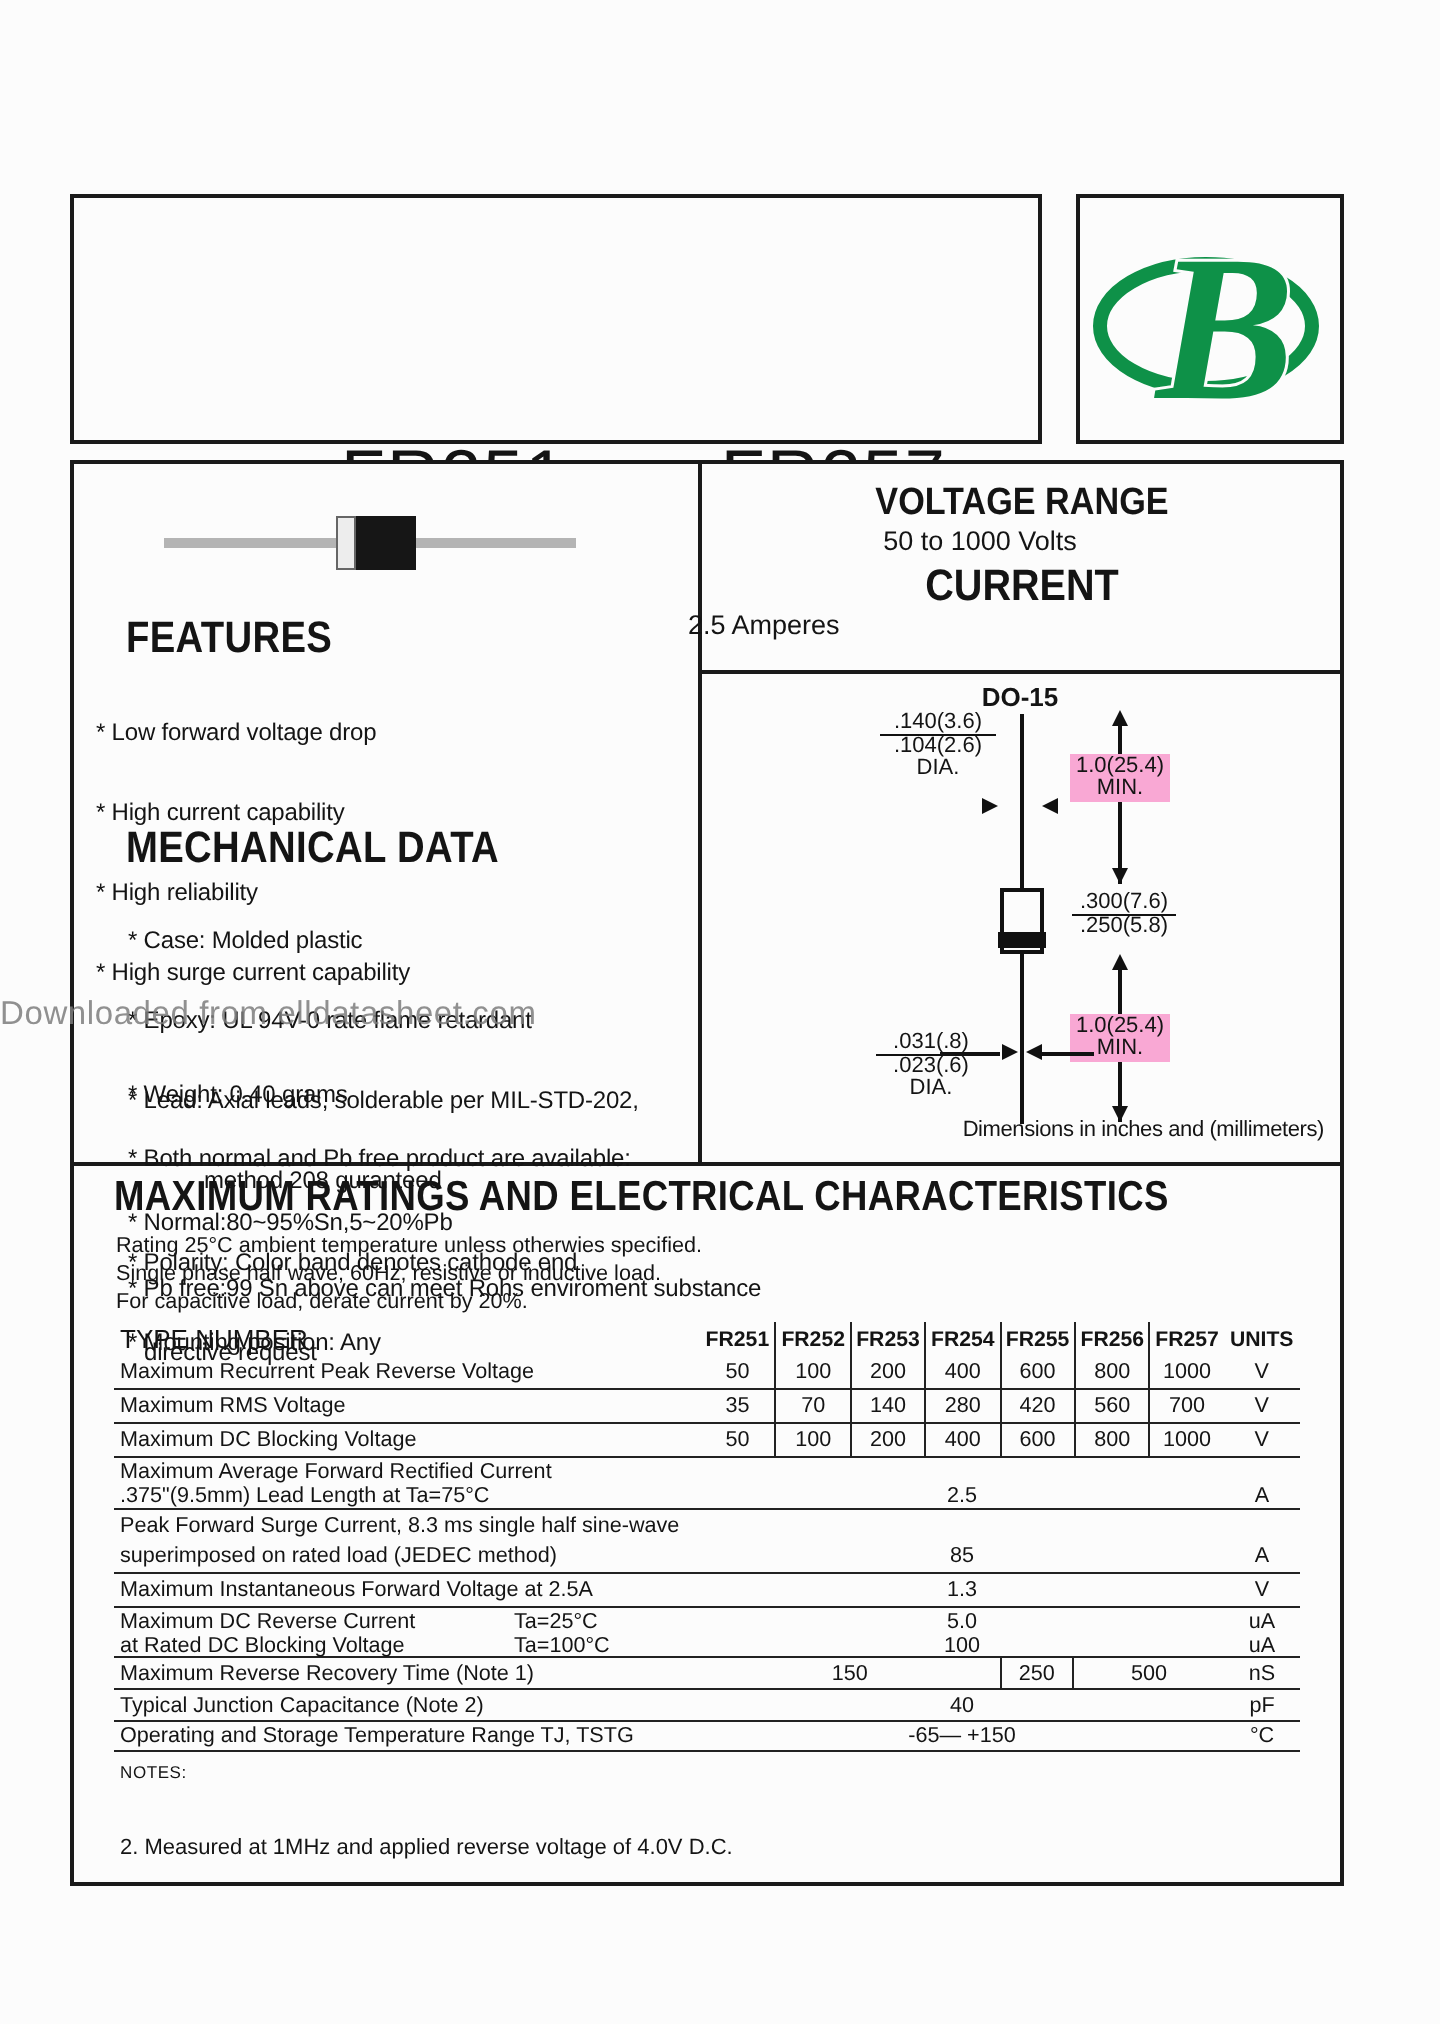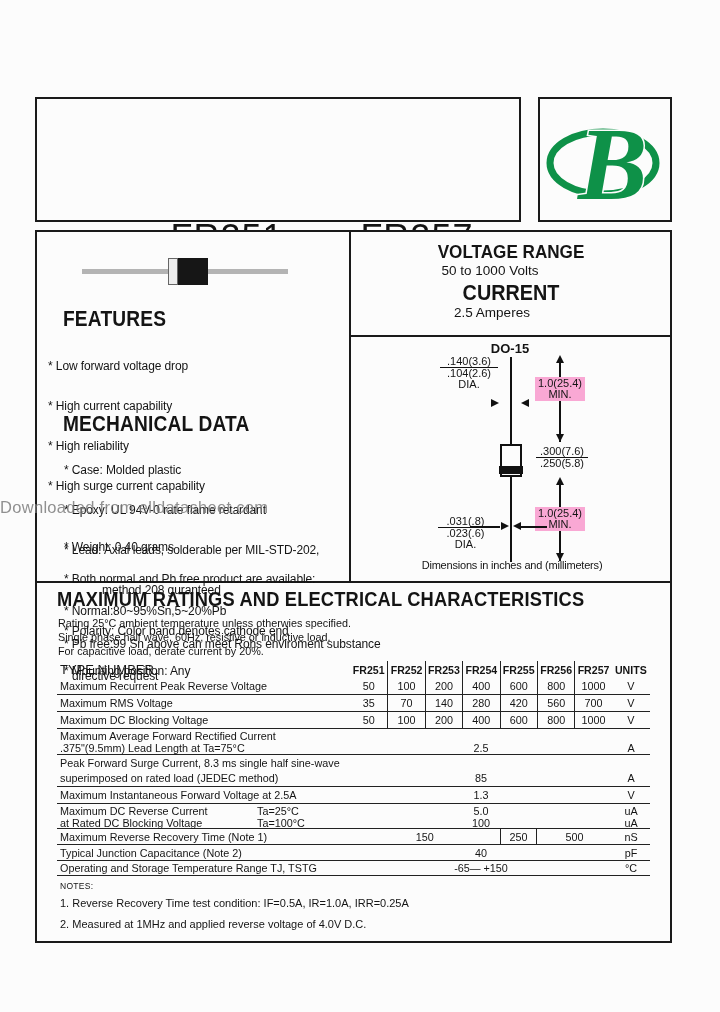--- a/index.html
+++ b/index.html
@@ -16,21 +16,21 @@
   .main-title{left:70px;top:118px;width:430px;text-align:center;white-space:nowrap}
   .main-title .big{font-size:36px;letter-spacing:1px}
   .main-title .thru{font-size:20px;letter-spacing:1px}
   .subtitle{left:48px;top:198px;font-size:16.5px;letter-spacing:-0.2px}
 
   
   .cap{font-weight:bold;transform:scaleX(.9);transform-origin:50% 50%;white-space:nowrap}
   .vr-label{left:352px;top:241px;width:318px;text-align:center;font-size:19px}
   .vr-value{left:352px;top:263px;width:276px;text-align:center;font-size:13.5px}
   .cur-label{left:352px;top:280px;width:318px;text-align:center;font-size:22px}
-  .cur-value{left:333px;top:305px;width:318px;text-align:center;font-size:13.5px}
+  .cur-value{left:344px;top:305px;width:318px;font-size:13.5px}
 
   
   .h1{font-weight:bold;font-size:22px;transform:scaleX(.87);transform-origin:0 50%;white-space:nowrap;letter-spacing:.2px}
   .features-h{left:63px;top:306px}
   .mech-h{left:63px;top:411px}
   .ratings-h{left:57px;top:587px;font-size:21px}
 
   .list{font-size:12px;line-height:13.4px;letter-spacing:-0.1px;white-space:pre}
   .features-list{left:48px;top:333px}
   .mech-list1{left:64px;top:437px}
@@ -51,21 +51,21 @@
   .pkg-body{left:500px;top:444px;width:22px;height:33px;border:2px solid #111;background:#fcfcfc;box-sizing:border-box}
   .pkg-band{left:499px;top:466px;width:24px;height:8px;background:#111}
   .arr{width:0;height:0;position:absolute}
   .arr-r{border-top:4px solid transparent;border-bottom:4px solid transparent;border-left:8px solid #111}
   .arr-l{border-top:4px solid transparent;border-bottom:4px solid transparent;border-right:8px solid #111}
   .arr-u{border-left:4px solid transparent;border-right:4px solid transparent;border-bottom:8px solid #111}
   .arr-d{border-left:4px solid transparent;border-right:4px solid transparent;border-top:8px solid #111}
   .dimline-v{position:absolute;width:1.5px;background:#111}
   .dimline-h{position:absolute;height:1.5px;background:#111}
   .dim-label-bg{background:#f9a8d4;padding:1px 0}
-  .pkg-caption{left:362px;top:559px;width:300px;text-align:center;font-size:11px;letter-spacing:-0.2px}
+  .pkg-caption{left:362px;top:559px;width:300px;text-align:right;font-size:11px;letter-spacing:-0.2px}
 
   
   .conds{left:58px;top:617px;font-size:10.8px;line-height:13.8px}
 
   
   .tbl{position:absolute;left:57px;top:661px;width:593px;font-size:10.8px}
   .trow{display:flex;align-items:center;position:relative;box-sizing:border-box}
   .bb{border-bottom:1.6px solid #222}
   .tlabel{width:293px;padding-left:3px;box-sizing:border-box;white-space:nowrap}
   .tcell{width:37.4px;text-align:center;box-sizing:border-box;align-self:stretch;display:flex;align-items:center;justify-content:center}
@@ -306,16 +306,15 @@
 
     <div class="trow bb rh15">
       <div class="tlabel">Operating and Storage Temperature Range TJ, TSTG</div>
       <div class="tm">-65— +150</div>
       <div class="tu">°C</div>
     </div>
 
   </div>
 
   <div class="t notes-h">NOTES:</div>
-  <div class="t note note1">1. Reverse Recovery Time test condition: IF=0.5A, IR=1.0A, IRR=0.25A</div>
   <div class="t note note2">2. Measured at 1MHz and applied reverse voltage of 4.0V D.C.</div>
 
 </div>
 
 </body></html>

